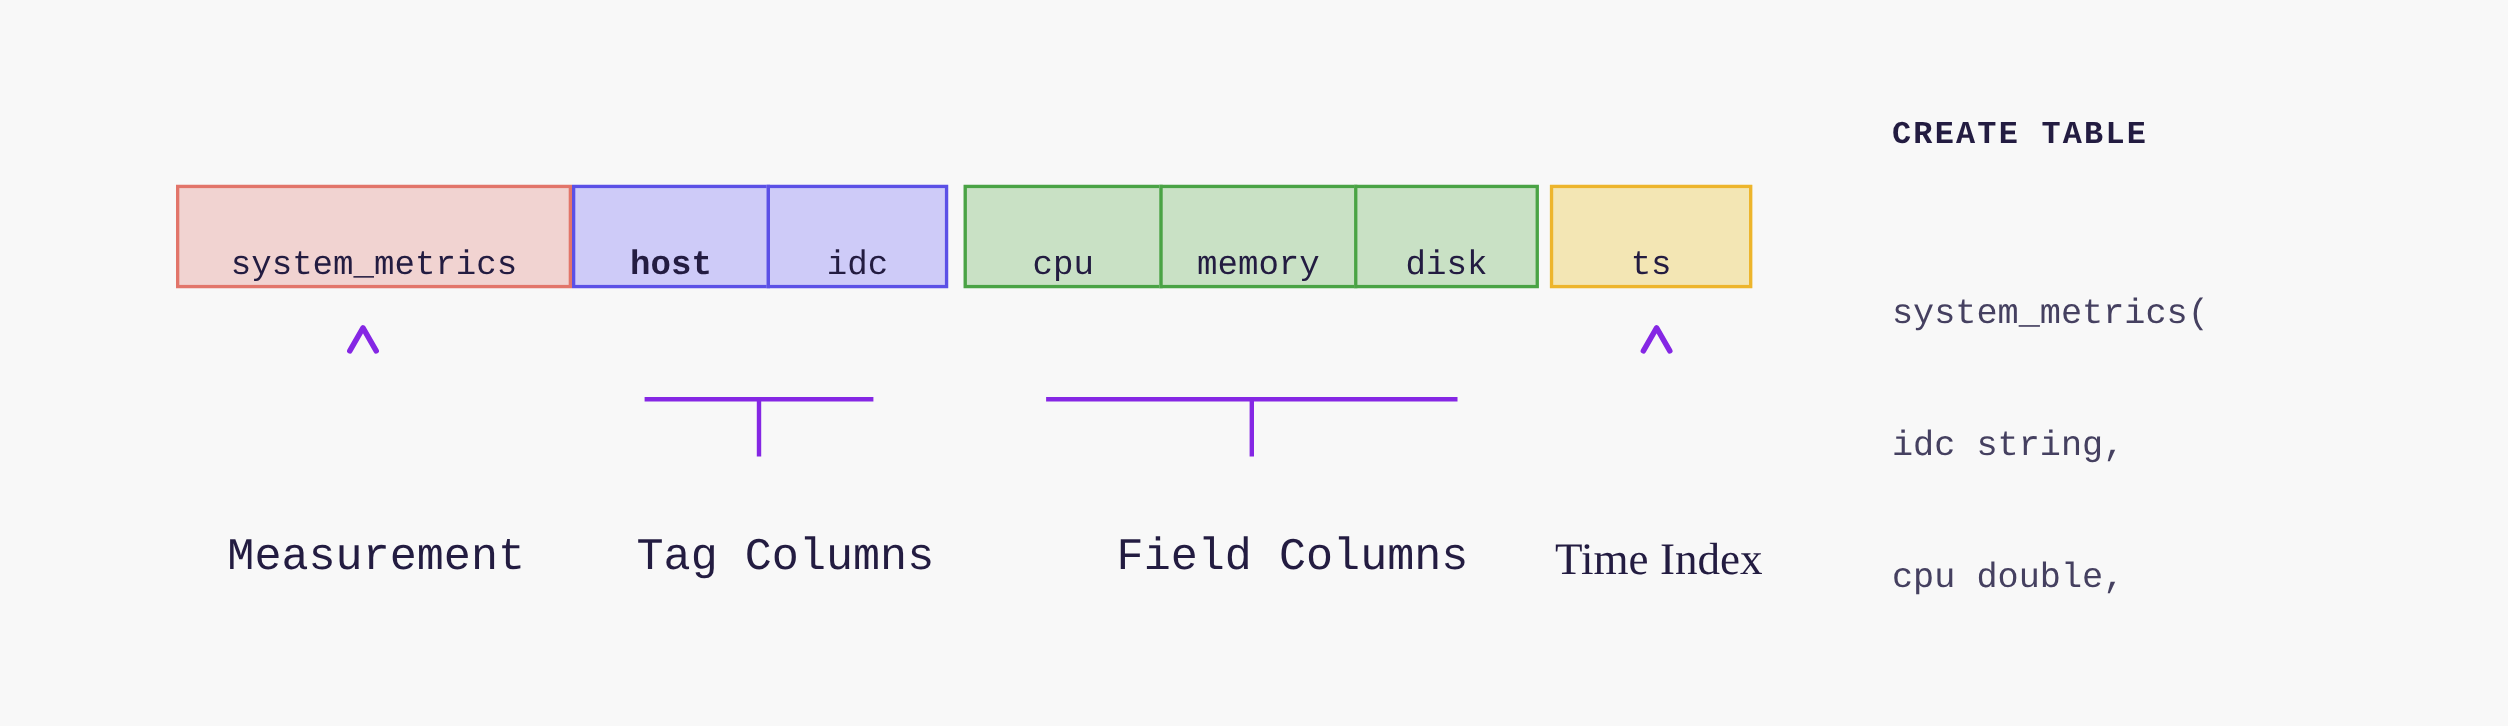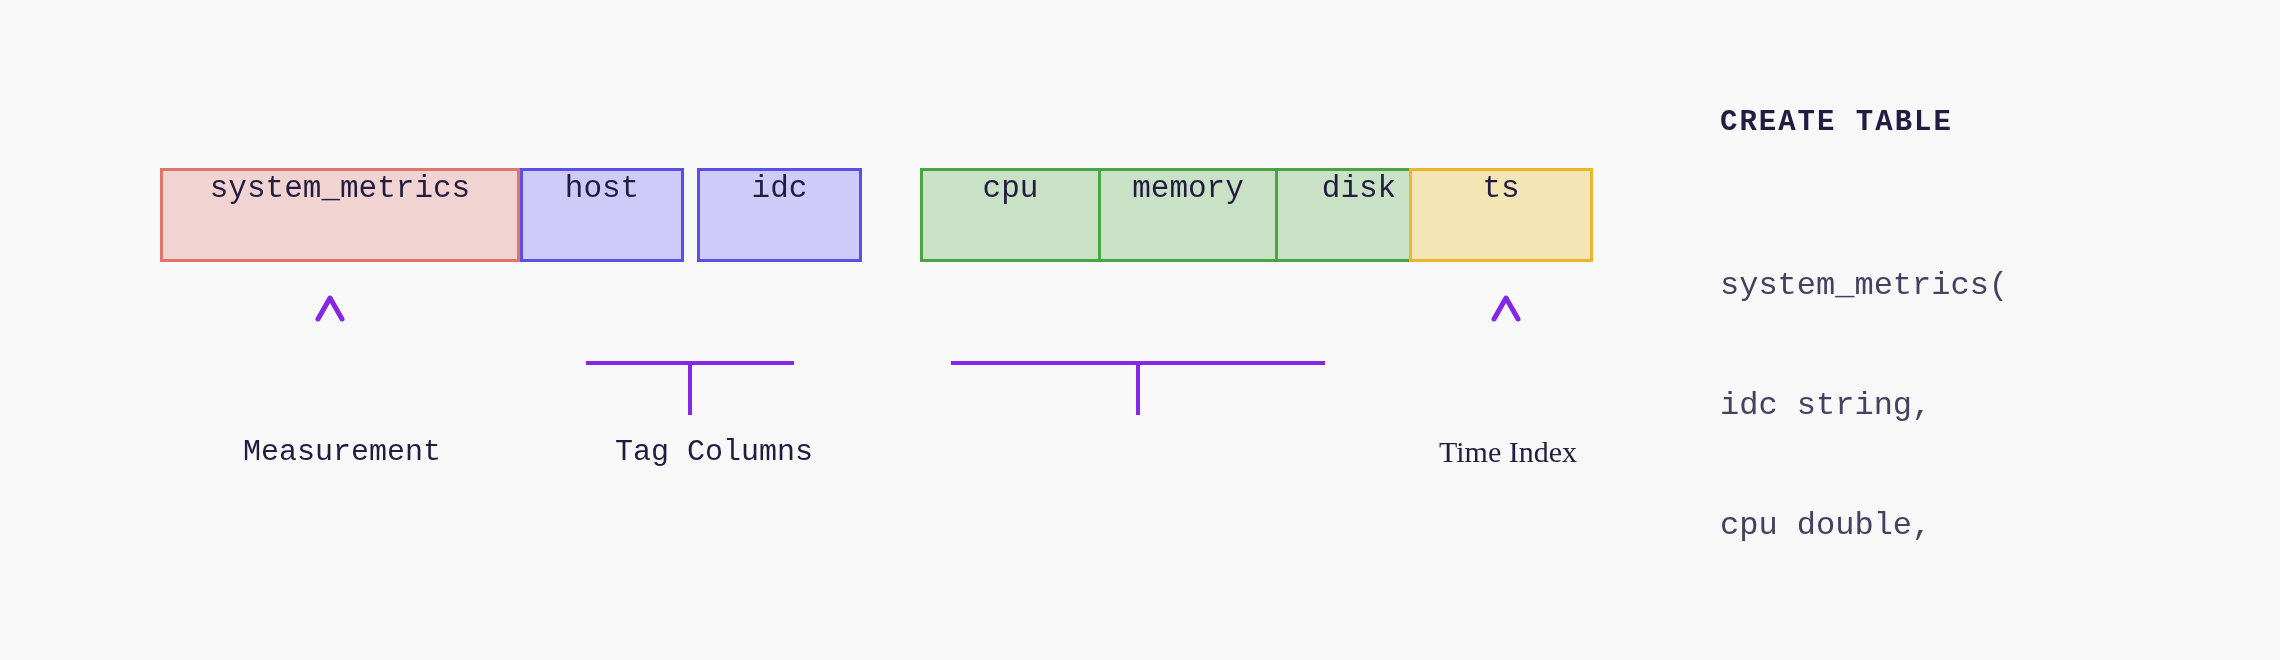--- a/index.html
+++ b/index.html
@@ -13,36 +13,36 @@
     overflow: hidden;
   }
   
   .cell {
     position: absolute;
     top: 168px;
     height: 94px;
     box-sizing: border-box;
     border: 3px solid #000;
     display: flex;
-    align-items: flex-start;
+    align-items: flex-end;
     justify-content: center;
     font-size: 31px;
     white-space: nowrap;
   }
   .cell.measurement { background: var(--measurement_fill, #f1d3d1); border-color: var(--measurement_border, #e2756a); }
   .cell.tag         { background: var(--tag_fill, #cecbf8);         border-color: var(--tag_border, #5b50e6); }
-  .cell.field       { background: var(--field_fill, #c9e1c5);       border-color: var(--field_border, #4aa345); margin-left: 44px; }
+  .cell.field       { background: var(--field_fill, #c9e1c5);       border-color: var(--field_border, #4aa345); }
   .cell.time        { background: var(--time_fill, #f3e6b4);        border-color: var(--time_border, #edb52c); }
 
   
   .diagram-label {
     position: absolute;
-    top: 435px;
+    top: 484px;
     transform: translateX(-50%);
-    font-size: 30px;
+    font-size: 41px;
     white-space: nowrap;
     color: var(--text, #231c41);
   }
 
   
   .overlay {
     position: absolute;
     left: 0; top: 0;
     width: 2280px;
     height: 660px;
@@ -71,21 +71,21 @@
   }
 </style>
 </head>
 <body>
 
 <div class="canvas">
 
   <div class="cell measurement" style="left:160px; width:360px;">
     <span>system_metrics</span>
   </div>
-  <div class="cell tag" style="left:520px; width:164px;">
+  <div class="cell tag" style="left:520px; width:180px;font-weight:bold;">
     <span>host</span>
   </div>
   <div class="cell tag" style="left:697px; width:165px;">
     <span>idc</span>
   </div>
   <div class="cell field" style="left:876px; width:181px;">
     <span>cpu</span>
   </div>
   <div class="cell field" style="left:1054px; width:180px;">
     <span>memory</span>
@@ -129,20 +129,21 @@
     </g>
 
     <g>
       <line x1="1506" y1="413" x2="1506" y2="302" stroke="url(#fadeUp)" stroke-width="5"></line>
       <polyline points="1494,319 1506,298 1518,319" fill="none" stroke="#8527e4" stroke-width="5" stroke-linecap="round" stroke-linejoin="round"></polyline>
     </g>
   </svg>
 
   <div class="diagram-label" style="left:342px;">Measurement</div>
   <div class="diagram-label" style="left:714px;">Tag Columns</div>
+  <div class="diagram-label" style="left:1175px;">Field Columns</div>
   <div class="diagram-label" style="left:1508px;font-family:Liberation Serif, serif;">Time Index</div>
 
   <div class="sql-title">CREATE TABLE</div>
   <div class="sql-body">
     <div>system_metrics(</div>
     <div>idc string,</div>
     <div>cpu double,</div>
     
     
     

